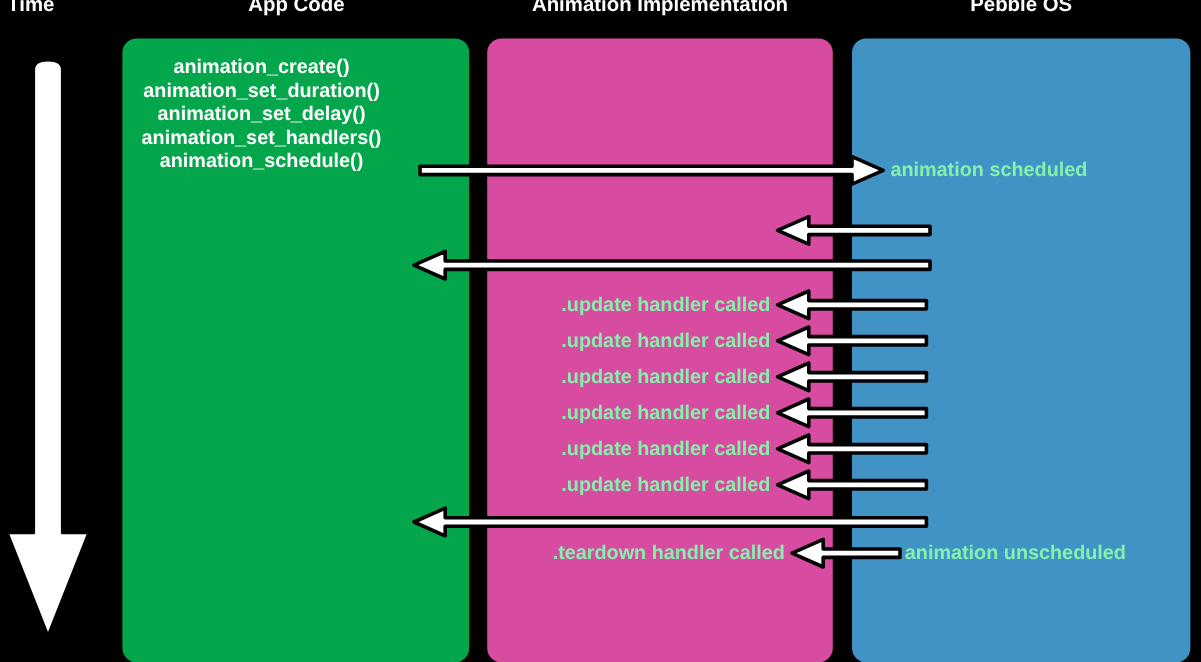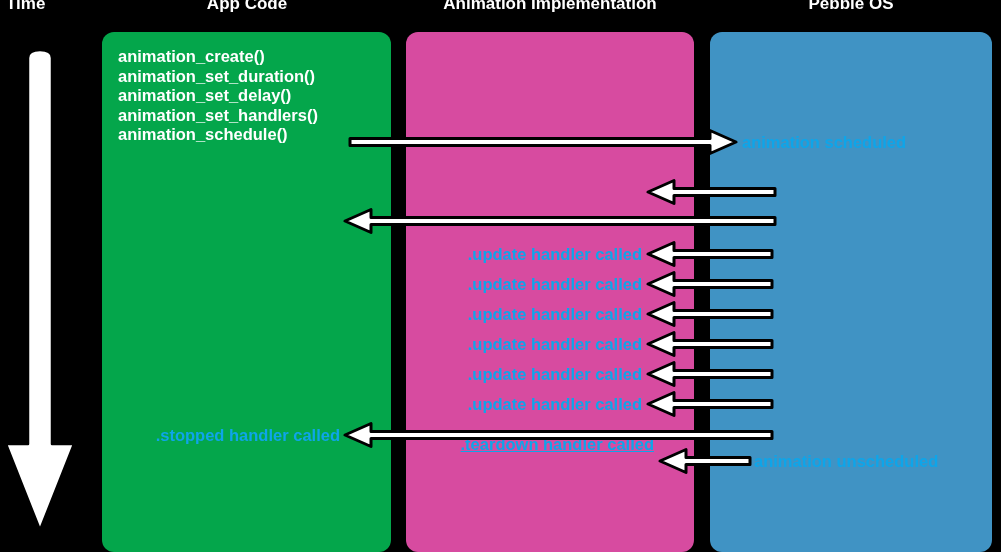--- a/index.html
+++ b/index.html
@@ -50,38 +50,39 @@
     position: absolute;
     left: 2px;
     top: 44px;
     width: 76px;
     height: 495px;
   }
 
   
   .lane-label {
     position: absolute;
-    color: #0ea5e9;
+    color: #86efac;
     font-weight: bold;
     font-size: 16.5px;
     white-space: nowrap;
     line-height: 1.0;
   }
   .lane-label.right-align { text-align: right; }
 
   
   #code-block {
     position: absolute;
     left: 118px;
     top: 47px;
     color: #ffffff;
     font-weight: bold;
     font-size: 16.5px;
     line-height: 19.6px;
     white-space: pre;
+    text-align: center;
   }
 
   
   #arrows {
     position: absolute;
     left: 0;
     top: 0;
     width: 1001px;
     height: 552px;
     pointer-events: none;
@@ -113,29 +114,28 @@
              L 26 400
              Z" fill="#ffffff" stroke="#000000" stroke-width="2.5" stroke-linejoin="round"></path>
   </svg>
 
   <div id="code-block">animation_create()
 animation_set_duration()
 animation_set_delay()
 animation_set_handlers()
 animation_schedule()</div>
 
-  <div class="lane-label right-align" style="left:104px; top:427px; width:236px;">.stopped handler called</div>
 
   <div class="lane-label right-align" style="left:410px; top:246px; width:232px;">.update handler called</div>
   <div class="lane-label right-align" style="left:410px; top:276px; width:232px;">.update handler called</div>
   <div class="lane-label right-align" style="left:410px; top:306px; width:232px;">.update handler called</div>
   <div class="lane-label right-align" style="left:410px; top:336px; width:232px;">.update handler called</div>
   <div class="lane-label right-align" style="left:410px; top:366px; width:232px;">.update handler called</div>
   <div class="lane-label right-align" style="left:410px; top:396px; width:232px;">.update handler called</div>
-  <div class="lane-label right-align" style="left:404px; top:436px; width:250px;text-decoration:underline;">.teardown handler called</div>
+  <div class="lane-label right-align" style="left:404px; top:453px; width:250px;">.teardown handler called</div>
 
   <div class="lane-label" style="left:742px; top:134px;">animation scheduled</div>
   <div class="lane-label" style="left:754px; top:453px;">animation unscheduled</div>
 
   <svg id="arrows" viewBox="0 0 1001 552">
       <path d="M 736 142 L 710 130.5 L 710 138.5 L 350 138.5 L 350 145.5 L 710 145.5 L 710 153.5 Z" fill="#ffffff" stroke="#000000" stroke-width="3" stroke-linejoin="round"></path>
       <path d="M 648 192 L 674 180.5 L 674 188.5 L 775 188.5 L 775 195.5 L 674 195.5 L 674 203.5 Z" fill="#ffffff" stroke="#000000" stroke-width="3" stroke-linejoin="round"></path>
       <path d="M 345 221 L 371 209.5 L 371 217.5 L 775 217.5 L 775 224.5 L 371 224.5 L 371 232.5 Z" fill="#ffffff" stroke="#000000" stroke-width="3" stroke-linejoin="round"></path>
       <path d="M 648 254 L 674 242.5 L 674 250.5 L 772 250.5 L 772 257.5 L 674 257.5 L 674 265.5 Z" fill="#ffffff" stroke="#000000" stroke-width="3" stroke-linejoin="round"></path>
       <path d="M 648 284 L 674 272.5 L 674 280.5 L 772 280.5 L 772 287.5 L 674 287.5 L 674 295.5 Z" fill="#ffffff" stroke="#000000" stroke-width="3" stroke-linejoin="round"></path>

